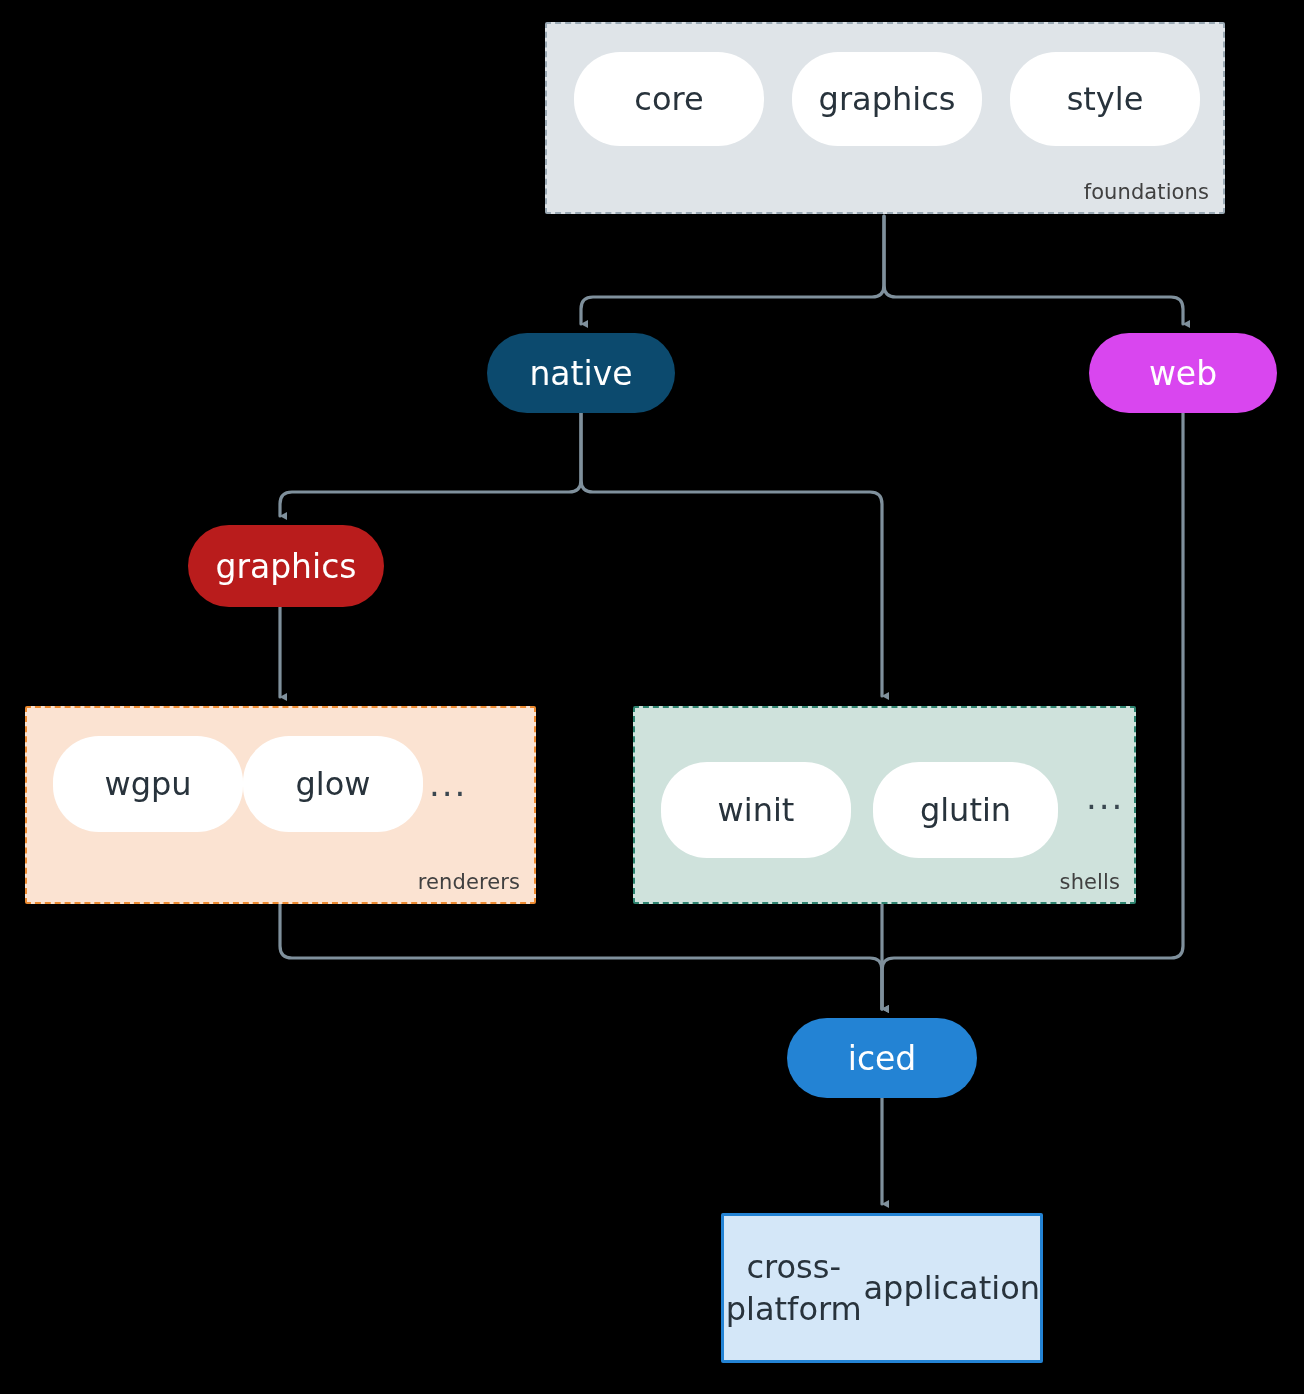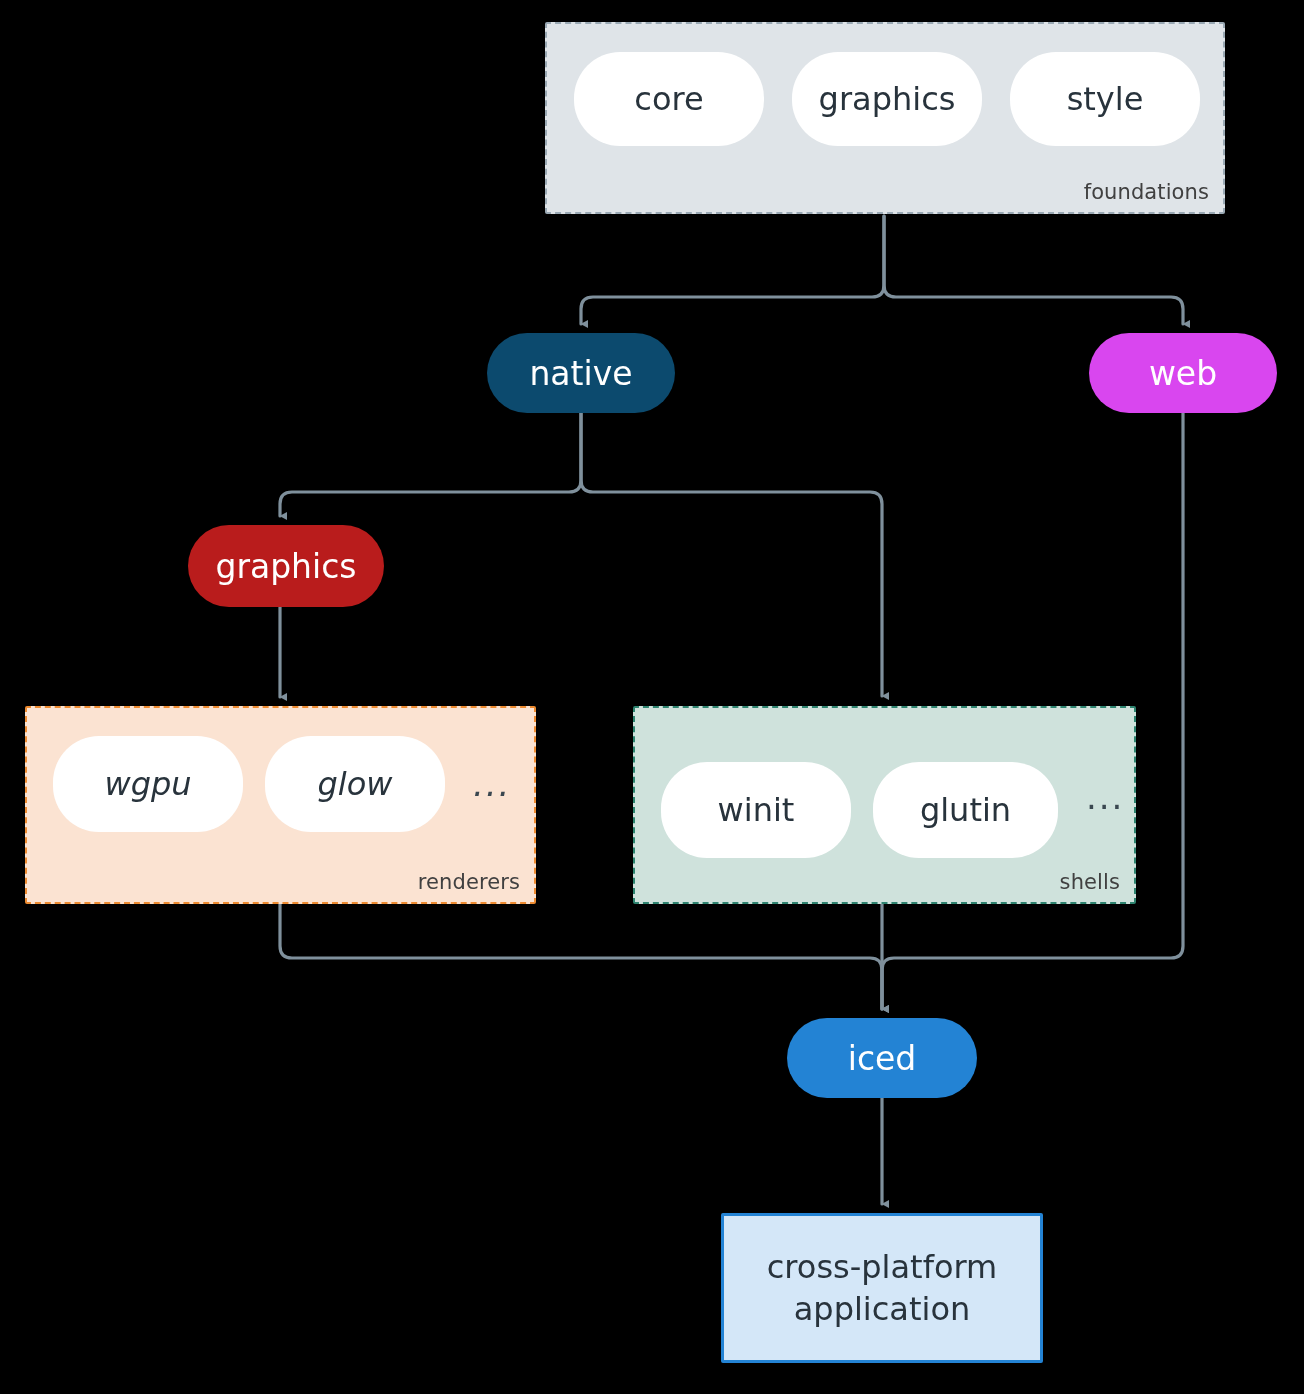--- a/index.html
+++ b/index.html
@@ -17,38 +17,38 @@
 
   
   #g-foundations{left:545px;top:22px;width:680px;height:192px;background:#dfe4e8;
                  border:2px dashed #9aa9b4;border-radius:2px;}
   #g-foundations .pillrow{left:27px;top:28px;gap:28px;}
   #g-foundations .wpill{height:94px;}
 
   
   #g-renderers{left:25px;top:706px;width:511px;height:198px;background:#fbe3d2;
                border:2px dashed #ed8b31;border-radius:2px;}
-  #g-renderers .pillrow{left:26px;top:28px;gap:22px;font-style:italic;}
+  #g-renderers .pillrow{left:26px;top:28px;}
   #g-renderers .wpill{height:96px;}
 
   
   #g-shells{left:633px;top:706px;width:503px;height:198px;background:#cfe2dc;
             border:2px dashed #2e8470;border-radius:2px;}
   #g-shells .pillrow{left:26px;top:28px;gap:22px;}
   #g-shells .wpill{height:96px;margin-top:26px;}
 
   .node{position:absolute;display:flex;align-items:center;justify-content:center;
         box-sizing:border-box;color:#fff;font-size:33px;}
   #n-native{left:487px;top:333px;width:188px;height:80px;background:#0c4a6e;border-radius:42px;}
   #n-web{left:1089px;top:333px;width:188px;height:80px;background:#d946ef;border-radius:42px;}
   #n-graphics{left:188px;top:525px;width:196px;height:82px;background:#b91c1c;border-radius:42px;}
   #n-iced{left:787px;top:1018px;width:190px;height:80px;background:#2383d4;border-radius:42px;}
   #n-app{left:721px;top:1213px;width:322px;height:150px;background:#d4e7f8;
          border:3px solid #2383d4;border-radius:2px;color:#28333c;font-size:32px;
-         flex-direction:column;line-height:1.32;text-align:center;}
+         flex-direction:row;line-height:1.32;text-align:center;}
 </style>
 </head>
 <body>
 
 <div id="stage">
 
   <svg class="edges" viewBox="0 0 1304 1394" xmlns="http://www.w3.org/2000/svg">
     <defs>
       <marker id="ah" markerWidth="10" markerHeight="10" refX="5" refY="8" orient="auto" markerUnits="userSpaceOnUse">
         <path d="M1,1 L5,8.5 L9,1 Z" fill="#7f909c"></path>

